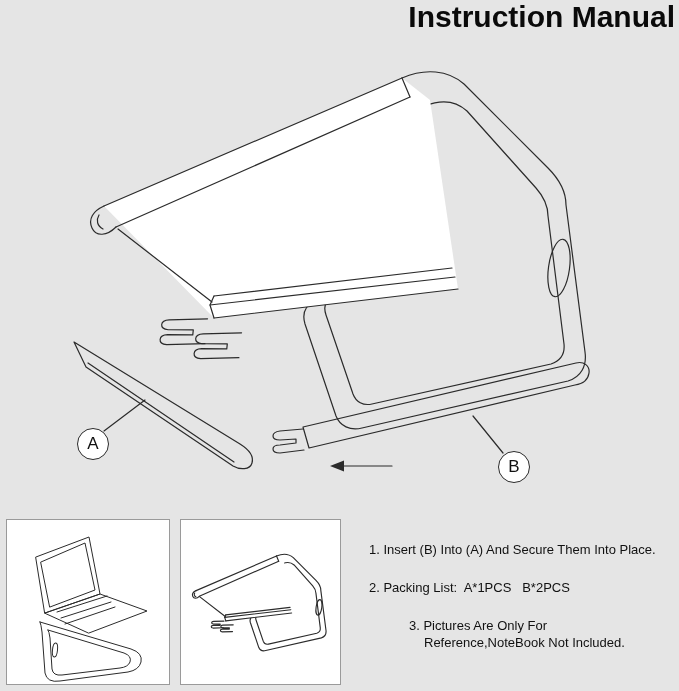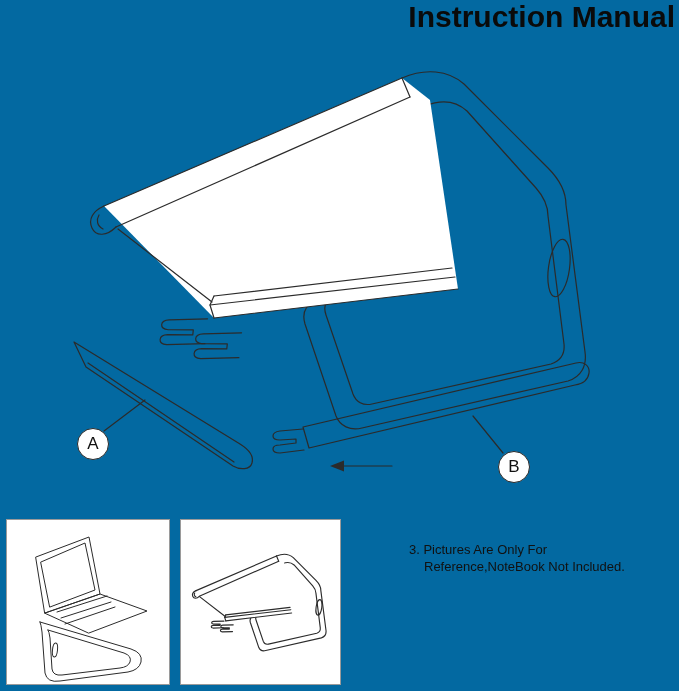--- a/index.html
+++ b/index.html
@@ -1,17 +1,17 @@
 <!DOCTYPE html>
 <html><head>
 <meta charset="utf-8">
 <style>
   html,body { margin:0; padding:0; background:#ffffff; }
   .page {
-    position:relative; width:679px; height:691px; background:#0369a1;
+    position:relative; width:679px; height:691px; background:#e5e5e5;
     font-family:"Liberation Sans", sans-serif; overflow:hidden;
   }
   .art { position:absolute; left:0; top:0; }
   .title {
     position:absolute; top:0; right:4px;
     font-size:30px; font-weight:bold; color:#0a0a0a; white-space:pre;
   }
   .thumb { position:absolute; border:1px solid #9a9a9a; box-sizing:border-box; background:#fff; }
   .thumb1 { left:6px;   top:519px; width:164px; height:166px; }
   .thumb2 { left:180px; top:519px; width:161px; height:166px; }
@@ -91,16 +91,18 @@
       <use href="#stand-assembled" transform="translate(168,535) scale(0.27)"></use>
     </g>
   </svg>
 
   <div class="title">Instruction Manual</div>
 
   <div class="part-label label-a">A</div>
   <div class="part-label label-b">B</div>
 
   <div class="instructions">
+    <div class="step">1. Insert (B) Into (A) And Secure Them Into Place.</div>
+    <div class="step">2. Packing List:  A*1PCS   B*2PCS</div>
     <div class="step wrap">3. Pictures Are Only For Reference,NoteBook Not Included.</div>
   </div>
 
 </div>
 
 </body></html>

